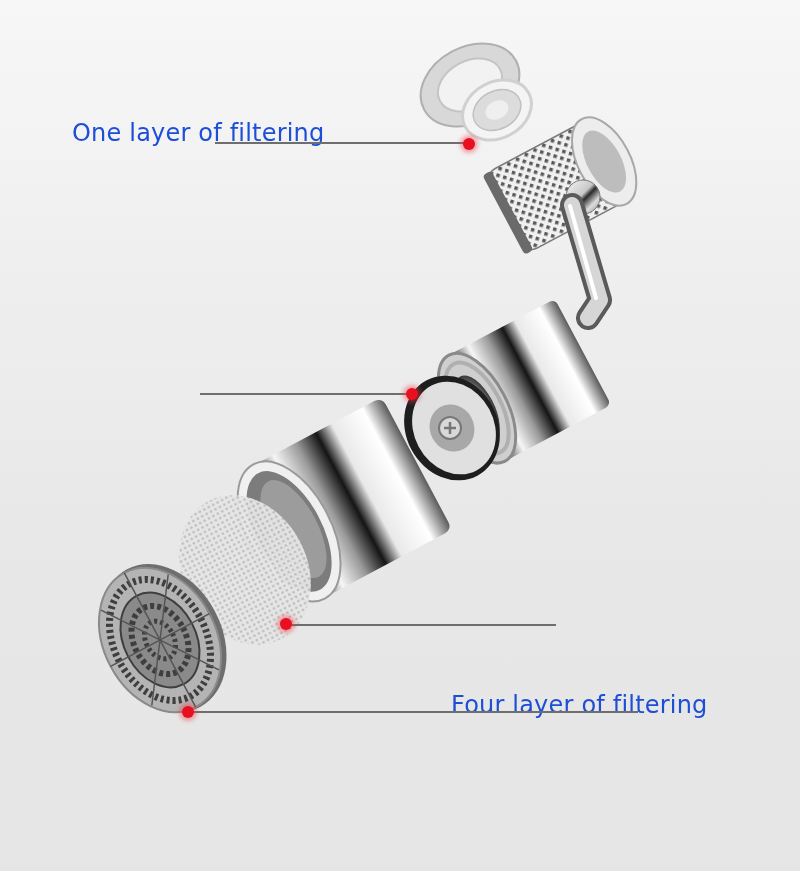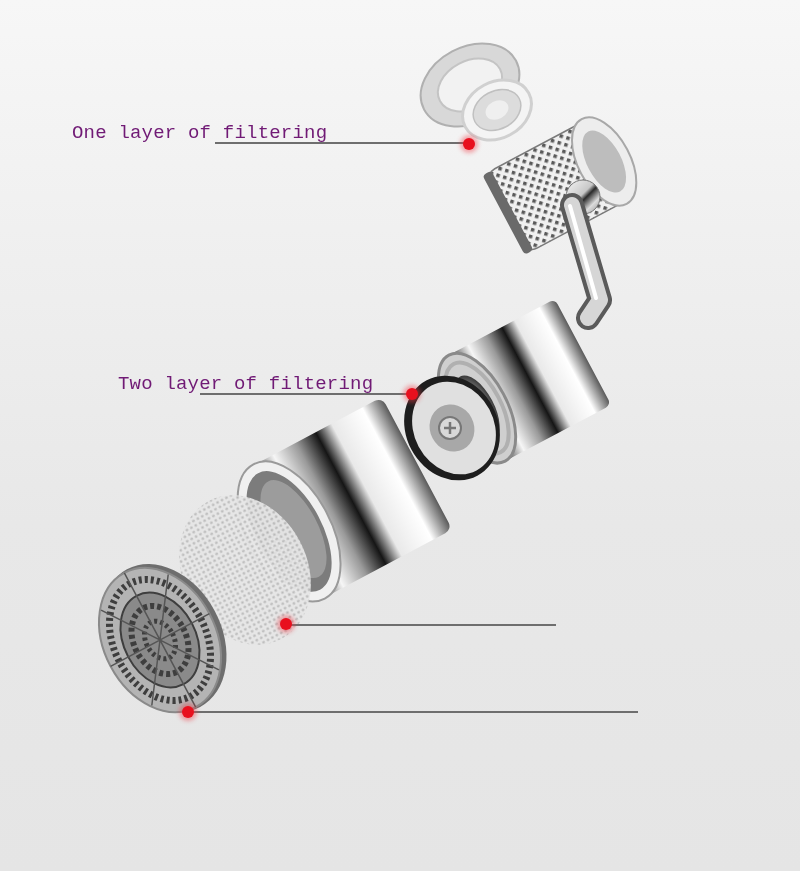--- a/index.html
+++ b/index.html
@@ -3,22 +3,22 @@
 <meta charset="utf-8">
 <style>
   html, body { margin: 0; padding: 0; }
   body {
     width: 800px; height: 871px; overflow: hidden; position: relative;
     background: linear-gradient(180deg, #f7f7f7 0%, #efefef 30%, #e8e8e8 60%, #e5e5e5 100%);
     font-family: "DejaVu Sans", sans-serif;
   }
   .stage { position: absolute; left: 0; top: 0; width: 800px; height: 871px; }
   .label {
-    position: absolute; font-size: 19px; color: #701a75; white-space: nowrap;
-    letter-spacing: 0.2px; line-height: 26px; font-family: Liberation Mono, monospace;
+    position: absolute; font-size: 24px; color: #1d4ed8; white-space: nowrap;
+    letter-spacing: 0.2px; line-height: 26px;
   }
   .leader { position: absolute; height: 2px; background: #6e6e6e; }
   .dot {
     position: absolute; width: 12px; height: 12px; border-radius: 50%;
     background: #e8101e; box-shadow: 0 0 4px 3px rgba(240,60,70,0.45);
     transform: translate(-50%, -50%);
   }
   svg.art { position: absolute; left: 0; top: 0; }
 </style>
 </head>
@@ -123,23 +123,23 @@
       <ellipse cx="160" cy="640" rx="26" ry="36" fill="none" stroke="#3e3e3e" stroke-width="6" stroke-dasharray="4 3"></ellipse>
       <ellipse cx="160" cy="640" rx="14" ry="20" fill="none" stroke="#3e3e3e" stroke-width="5" stroke-dasharray="3 3"></ellipse>
       <path d="M160 564 L160 716 M104 640 L216 640 M122 586 L198 694 M198 586 L122 694" stroke="#555" stroke-width="1.5"></path>
     </g>
   </svg>
 
   <div class="label" style="left:72px; top:120px;">One layer of filtering</div>
   <div class="leader" style="left:215px; top:142px; width:254px;"></div>
   <div class="dot" style="left:469px; top:144px;"></div>
 
-  <div class="label" style="left:118px; top:371px;">Two layer of filtering</div>
   <div class="leader" style="left:200px; top:393px; width:212px;"></div>
   <div class="dot" style="left:412px; top:394px;"></div>
 
   <div class="leader" style="left:286px; top:624px; width:270px;"></div>
   <div class="dot" style="left:286px; top:624px;"></div>
 
+  <div class="label" style="left:451px; top:692px;">Four layer of filtering</div>
   <div class="leader" style="left:188px; top:711px; width:450px;"></div>
   <div class="dot" style="left:188px; top:712px;"></div>
 
 </div>
 
 </body></html>

